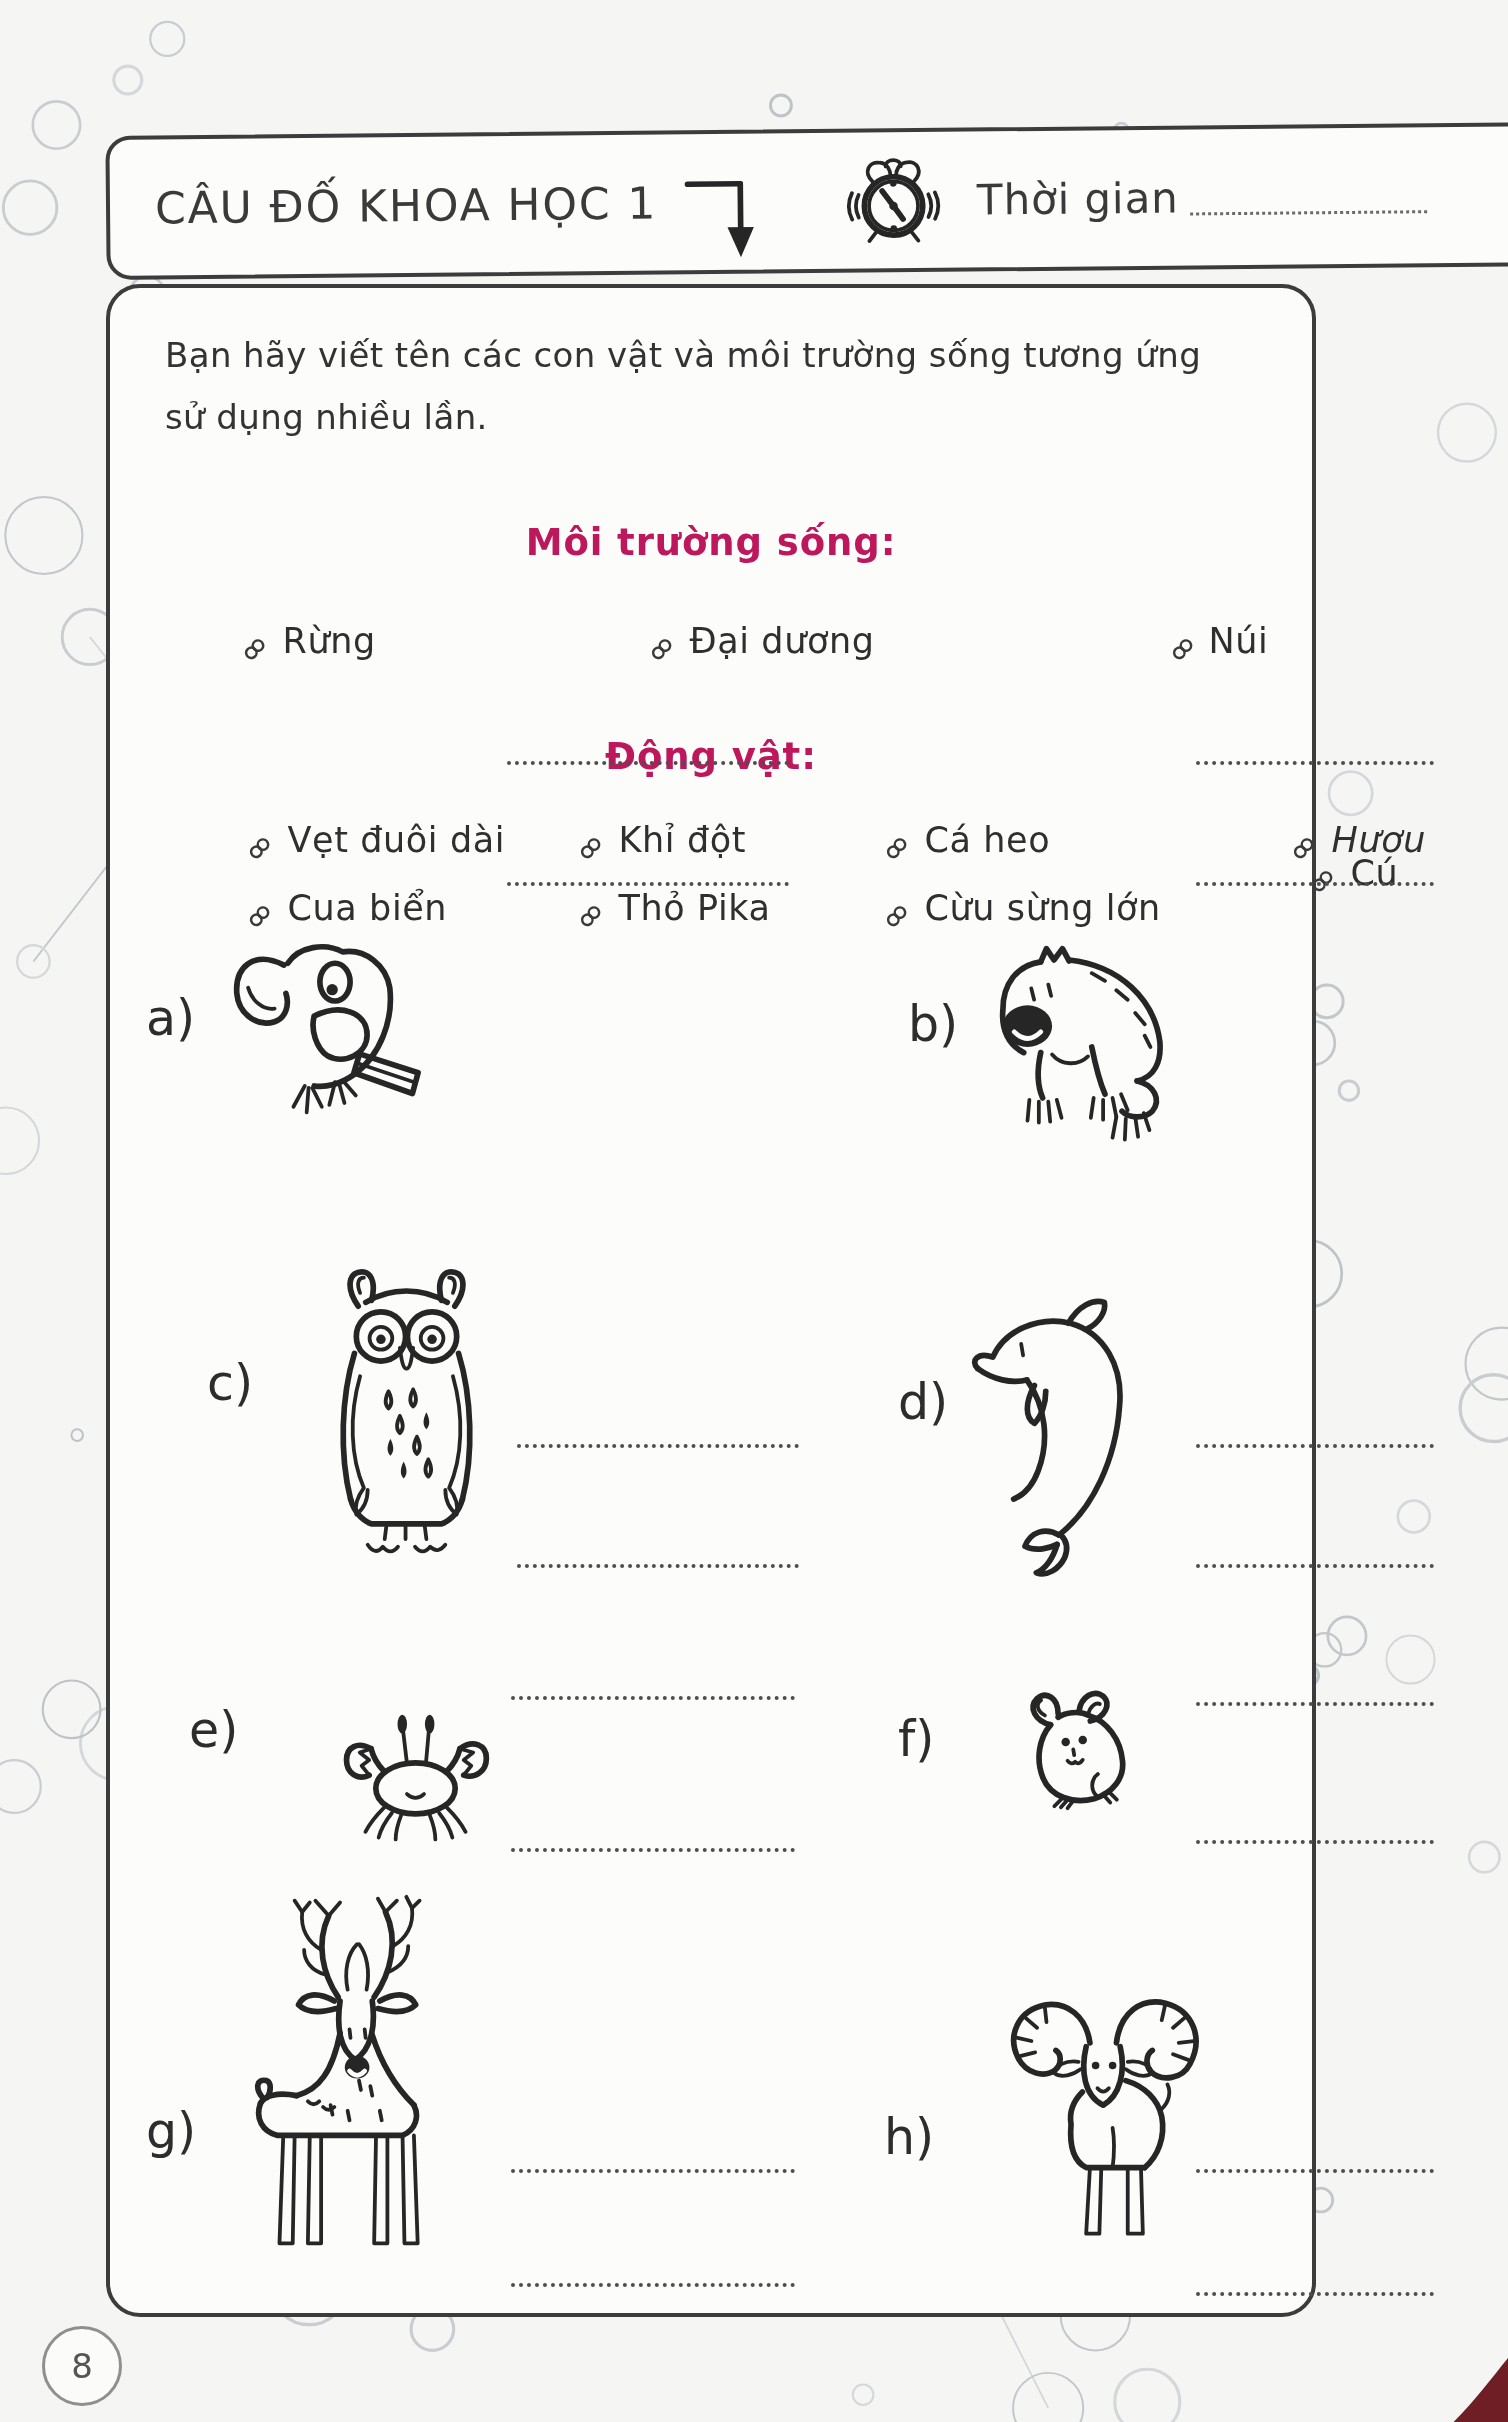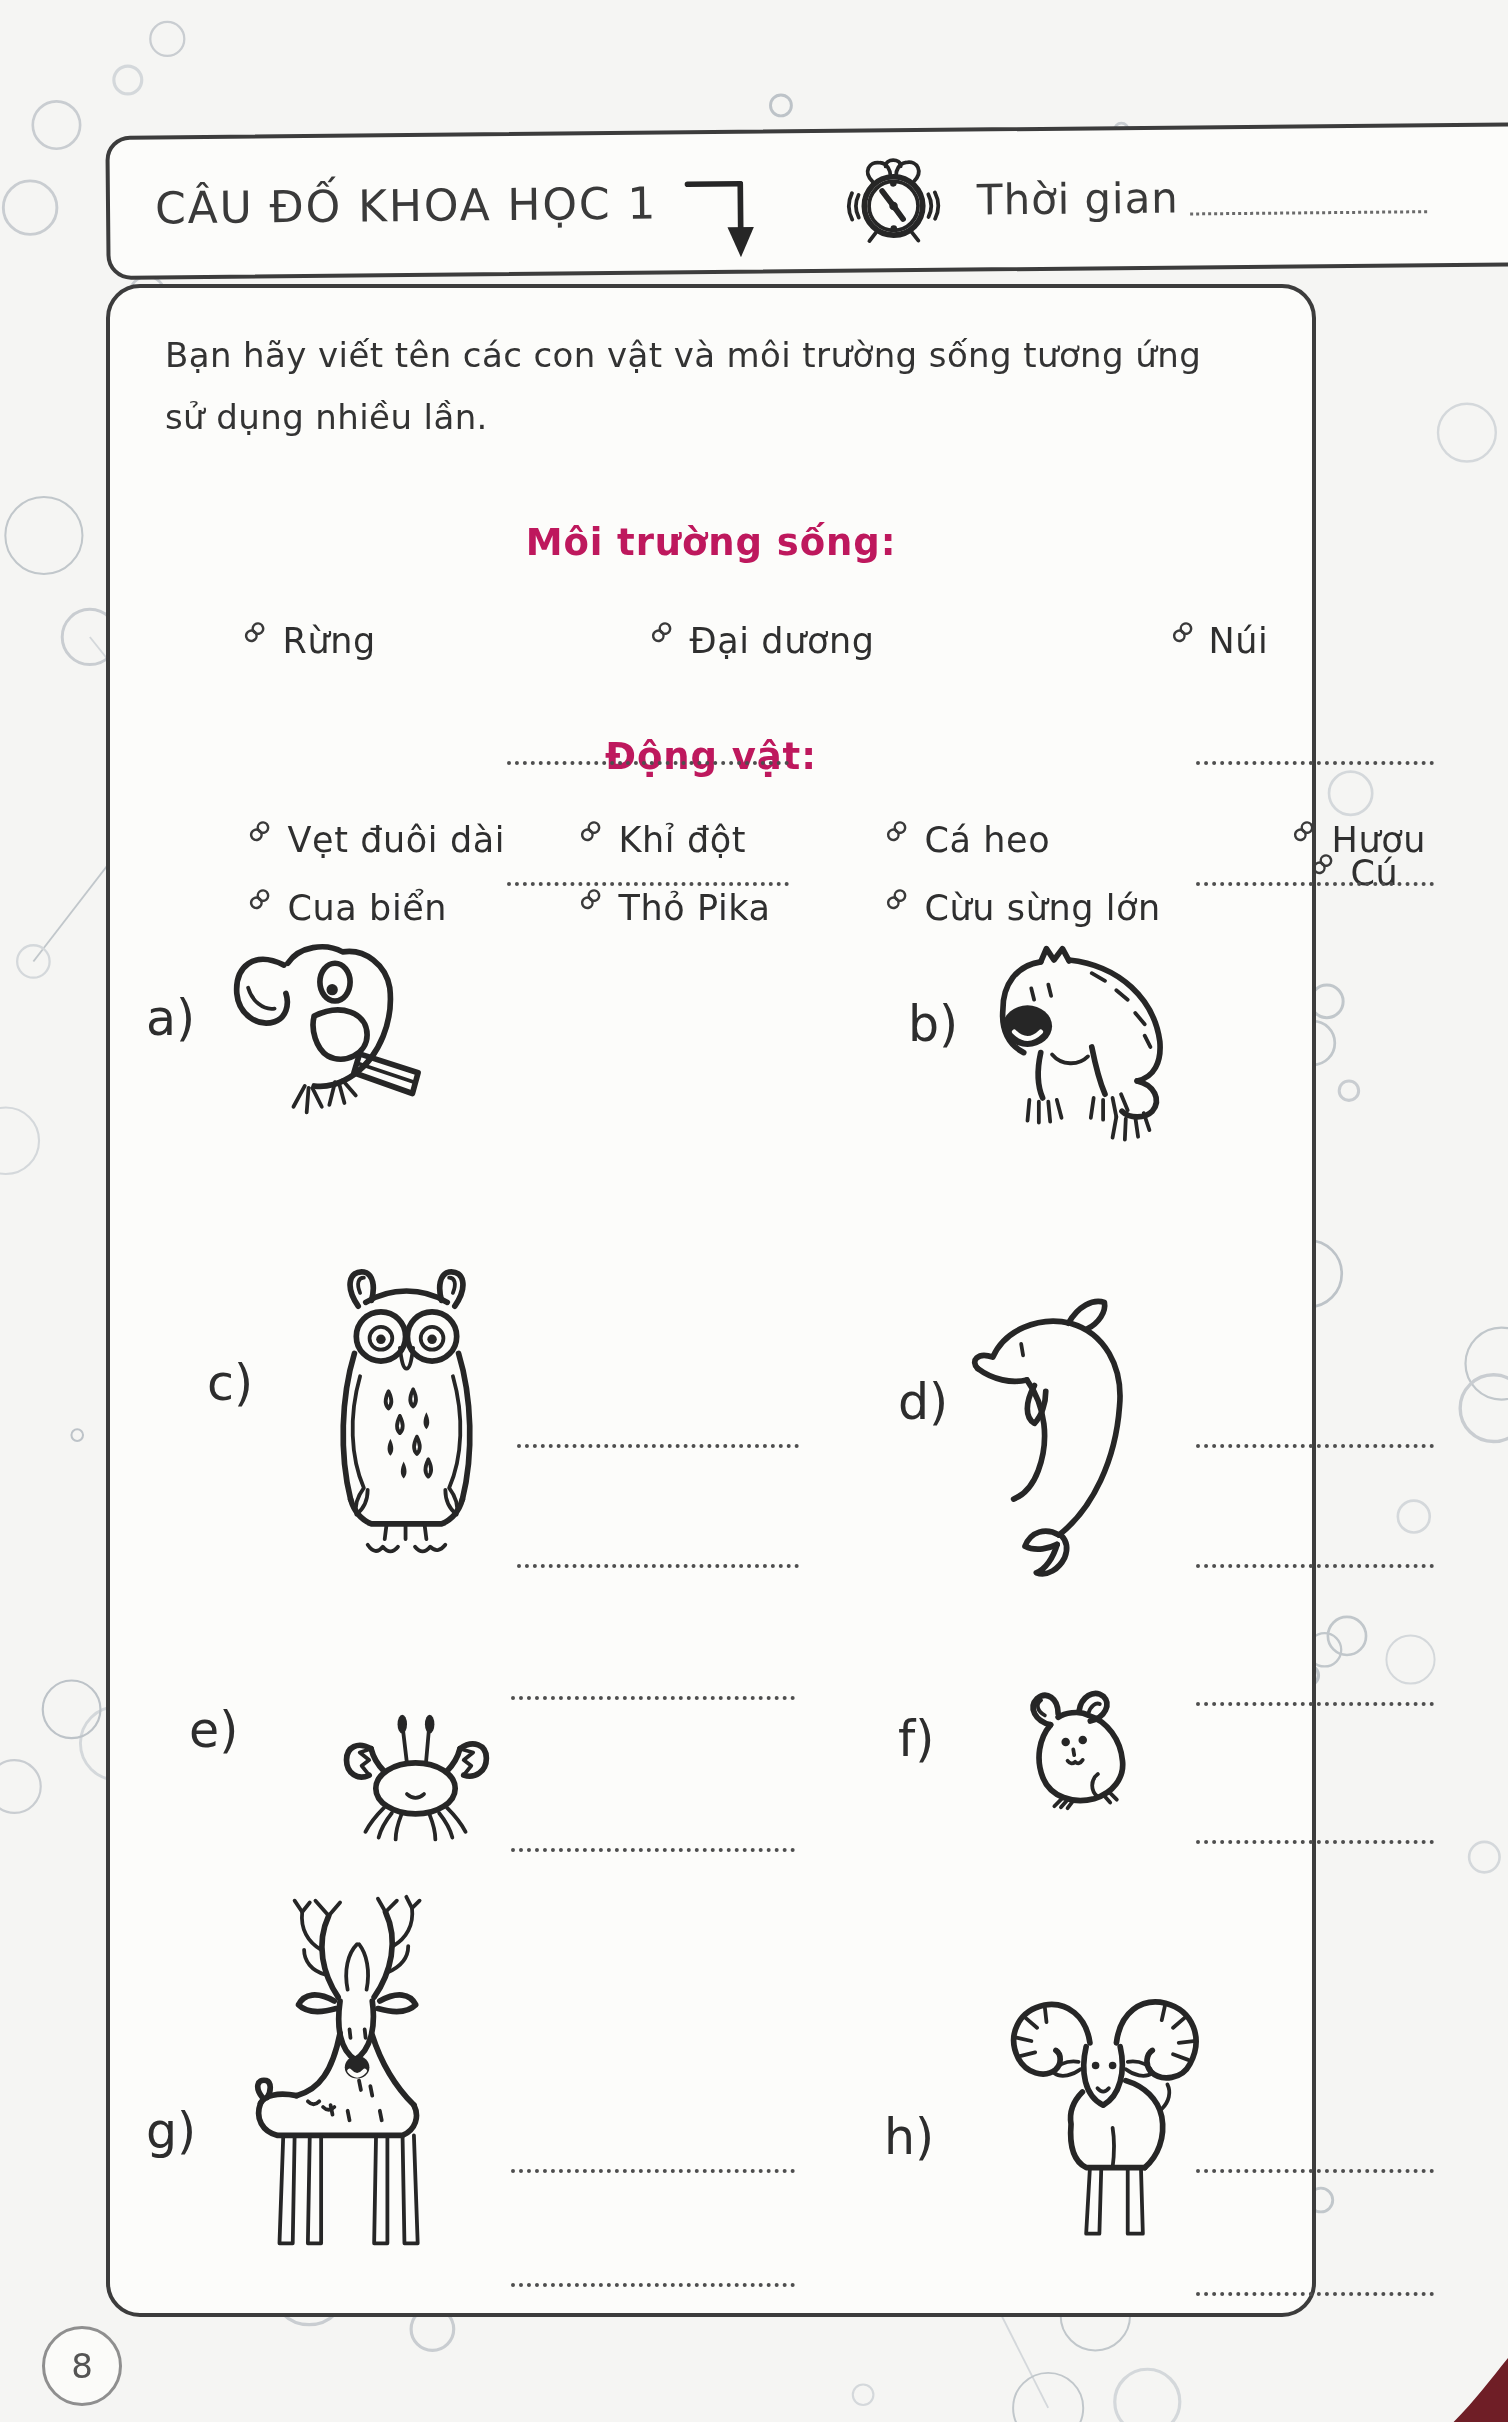--- a/index.html
+++ b/index.html
@@ -24,21 +24,21 @@
   #main-box{left:106px;top:284px;width:1210px;height:2033px;border-radius:34px;}
   .instr{
     position:absolute;left:55px;top:36px;font-size:34px;line-height:62px;
     letter-spacing:0.4px;color:#333;
   }
   .sec-heading{
     position:absolute;left:0;width:100%;text-align:center;
     font-size:37px;font-weight:bold;letter-spacing:0.9px;color:#be185d;
   }
   .tag-item{
-    position:absolute;display:flex;align-items:flex-start;gap:14px;
+    position:absolute;display:flex;align-items:flex-end;gap:14px;
     font-size:35px;letter-spacing:0.6px;color:#2f2f2f;white-space:nowrap;
   }
   .q-letter{position:absolute;font-size:49px;color:#2d2d2d;}
   .answer-line{position:absolute;height:0;border-bottom:4.3px dotted #4e4e4e;}
   .fine-dotted{border-bottom:3.3px dotted #6a6a6a;height:0;}
   .art{position:absolute;}
   .art path,.art circle,.art ellipse,.art line{
     fill:none;stroke:#262626;stroke-width:6;stroke-linecap:round;stroke-linejoin:round;
   }
   .art .fill{fill:#262626;stroke:none;}
@@ -291,21 +291,21 @@
   </div>
   <div class="tag-item" style="left:774px;top:532px;">
     <svg class="mini" width="26.5" height="23" viewBox="0 0 28 24">
       <g transform="rotate(-18 14 12)">
           <circle cx="9" cy="14" r="5.5"></circle>
           <circle cx="18" cy="9" r="5.5"></circle>
         </g>
     </svg>
     <span>Cá heo</span>
   </div>
-  <div class="tag-item" style="left:1181px;top:532px;">
+  <div class="tag-item" style="left:1181px;top:532px;font-style:italic;">
     <svg class="mini" width="26.5" height="23" viewBox="0 0 28 24">
       <g transform="rotate(-18 14 12)">
           <circle cx="9" cy="14" r="5.5"></circle>
           <circle cx="18" cy="9" r="5.5"></circle>
         </g>
     </svg>
     <span>Hươu</span>
   </div>
 
   <div class="tag-item" style="left:137px;top:600px;">

